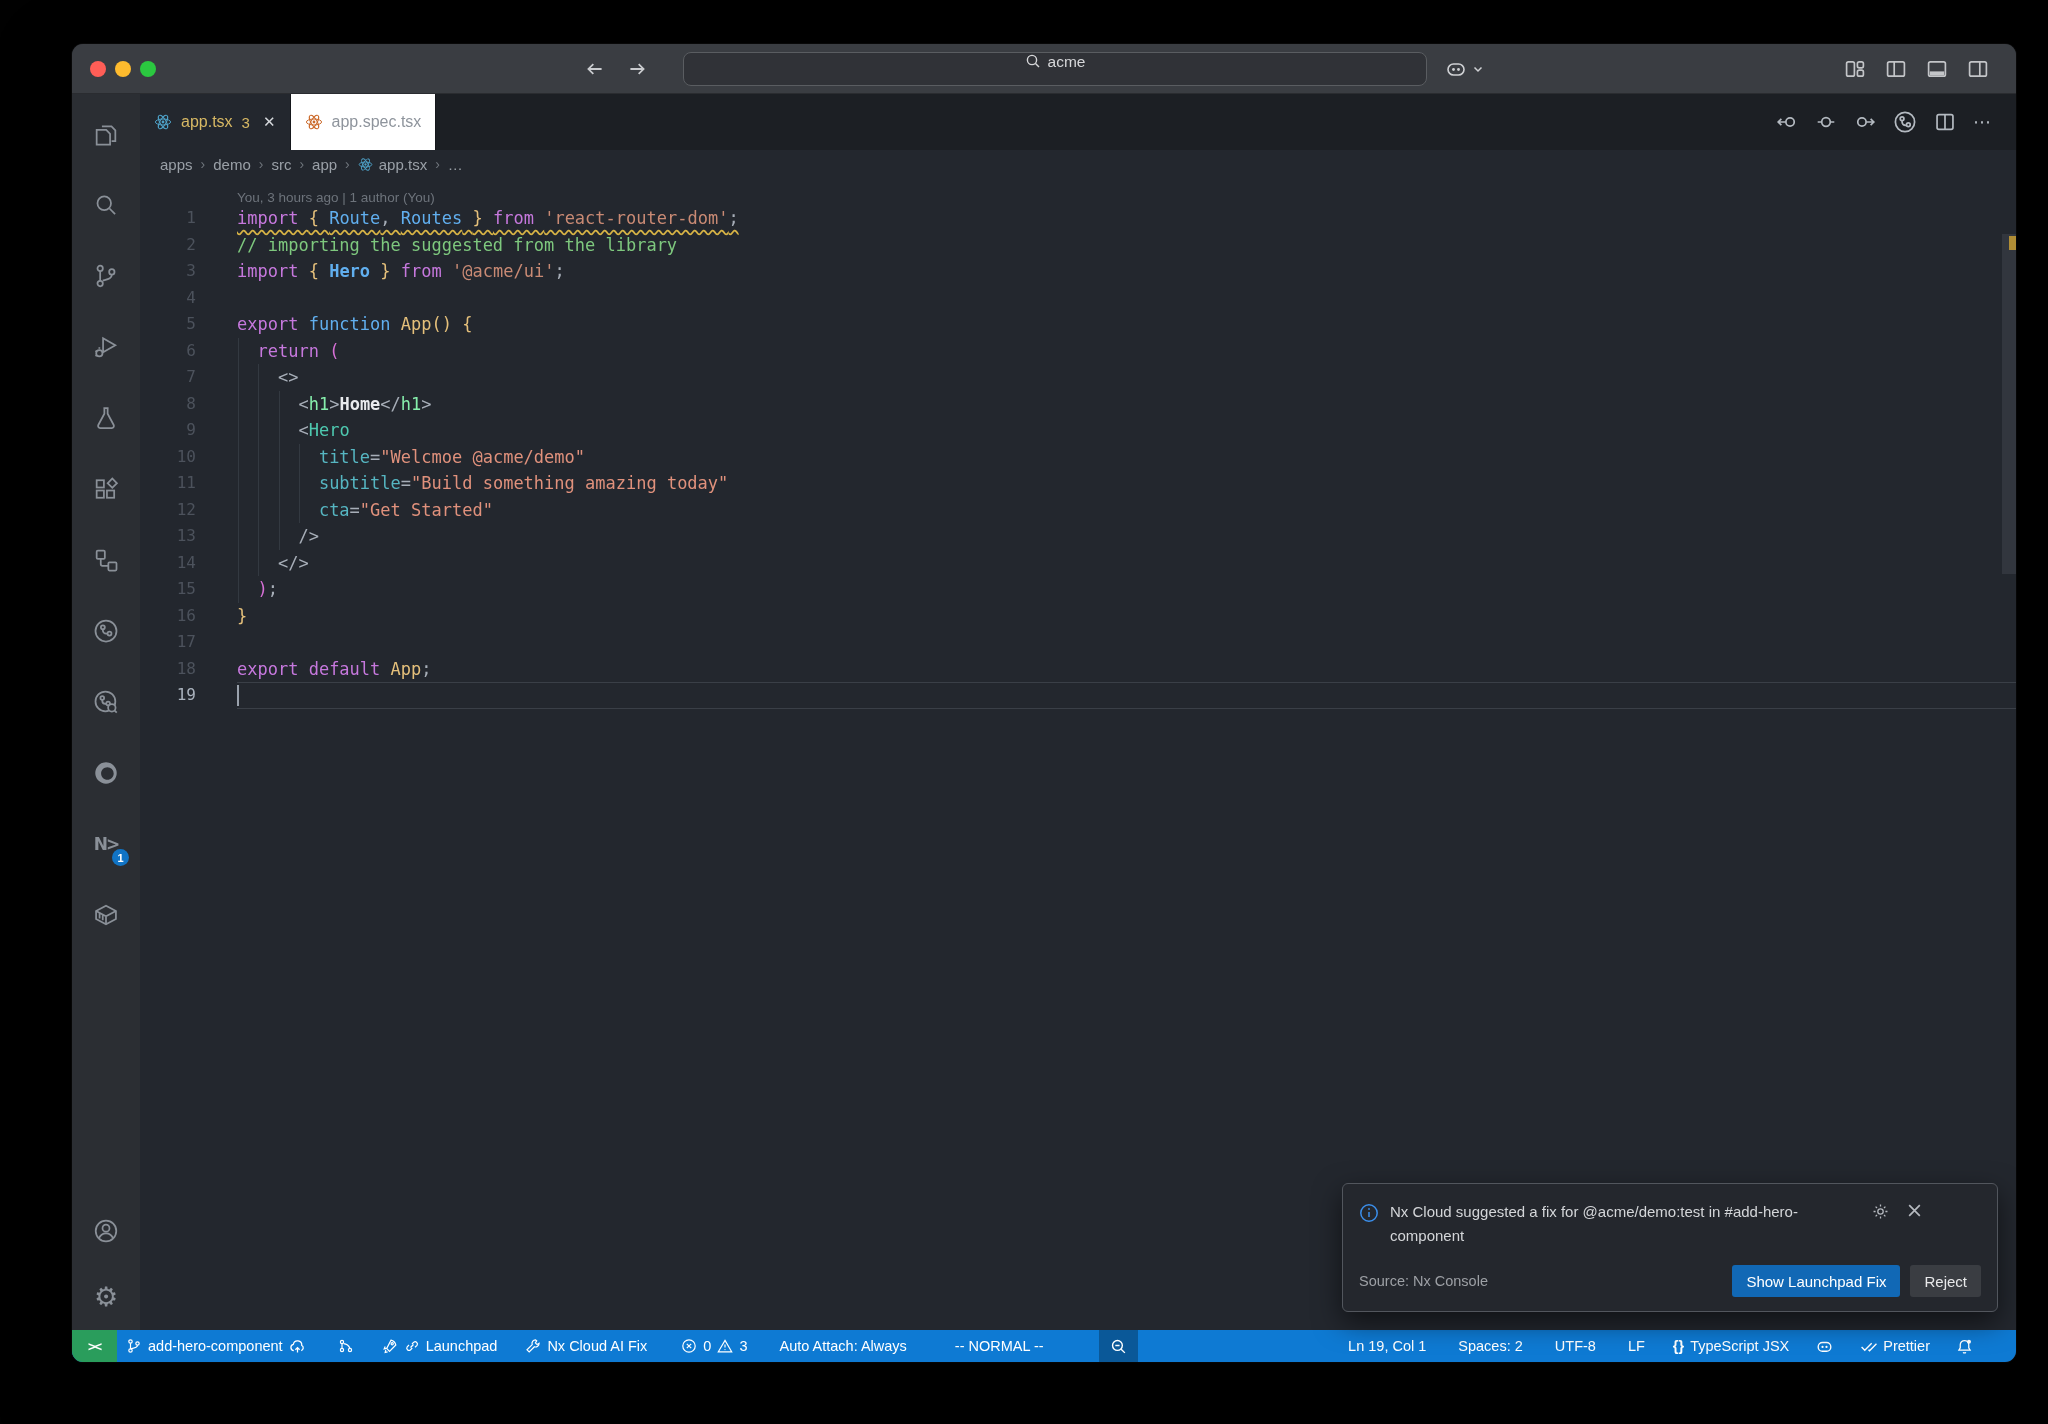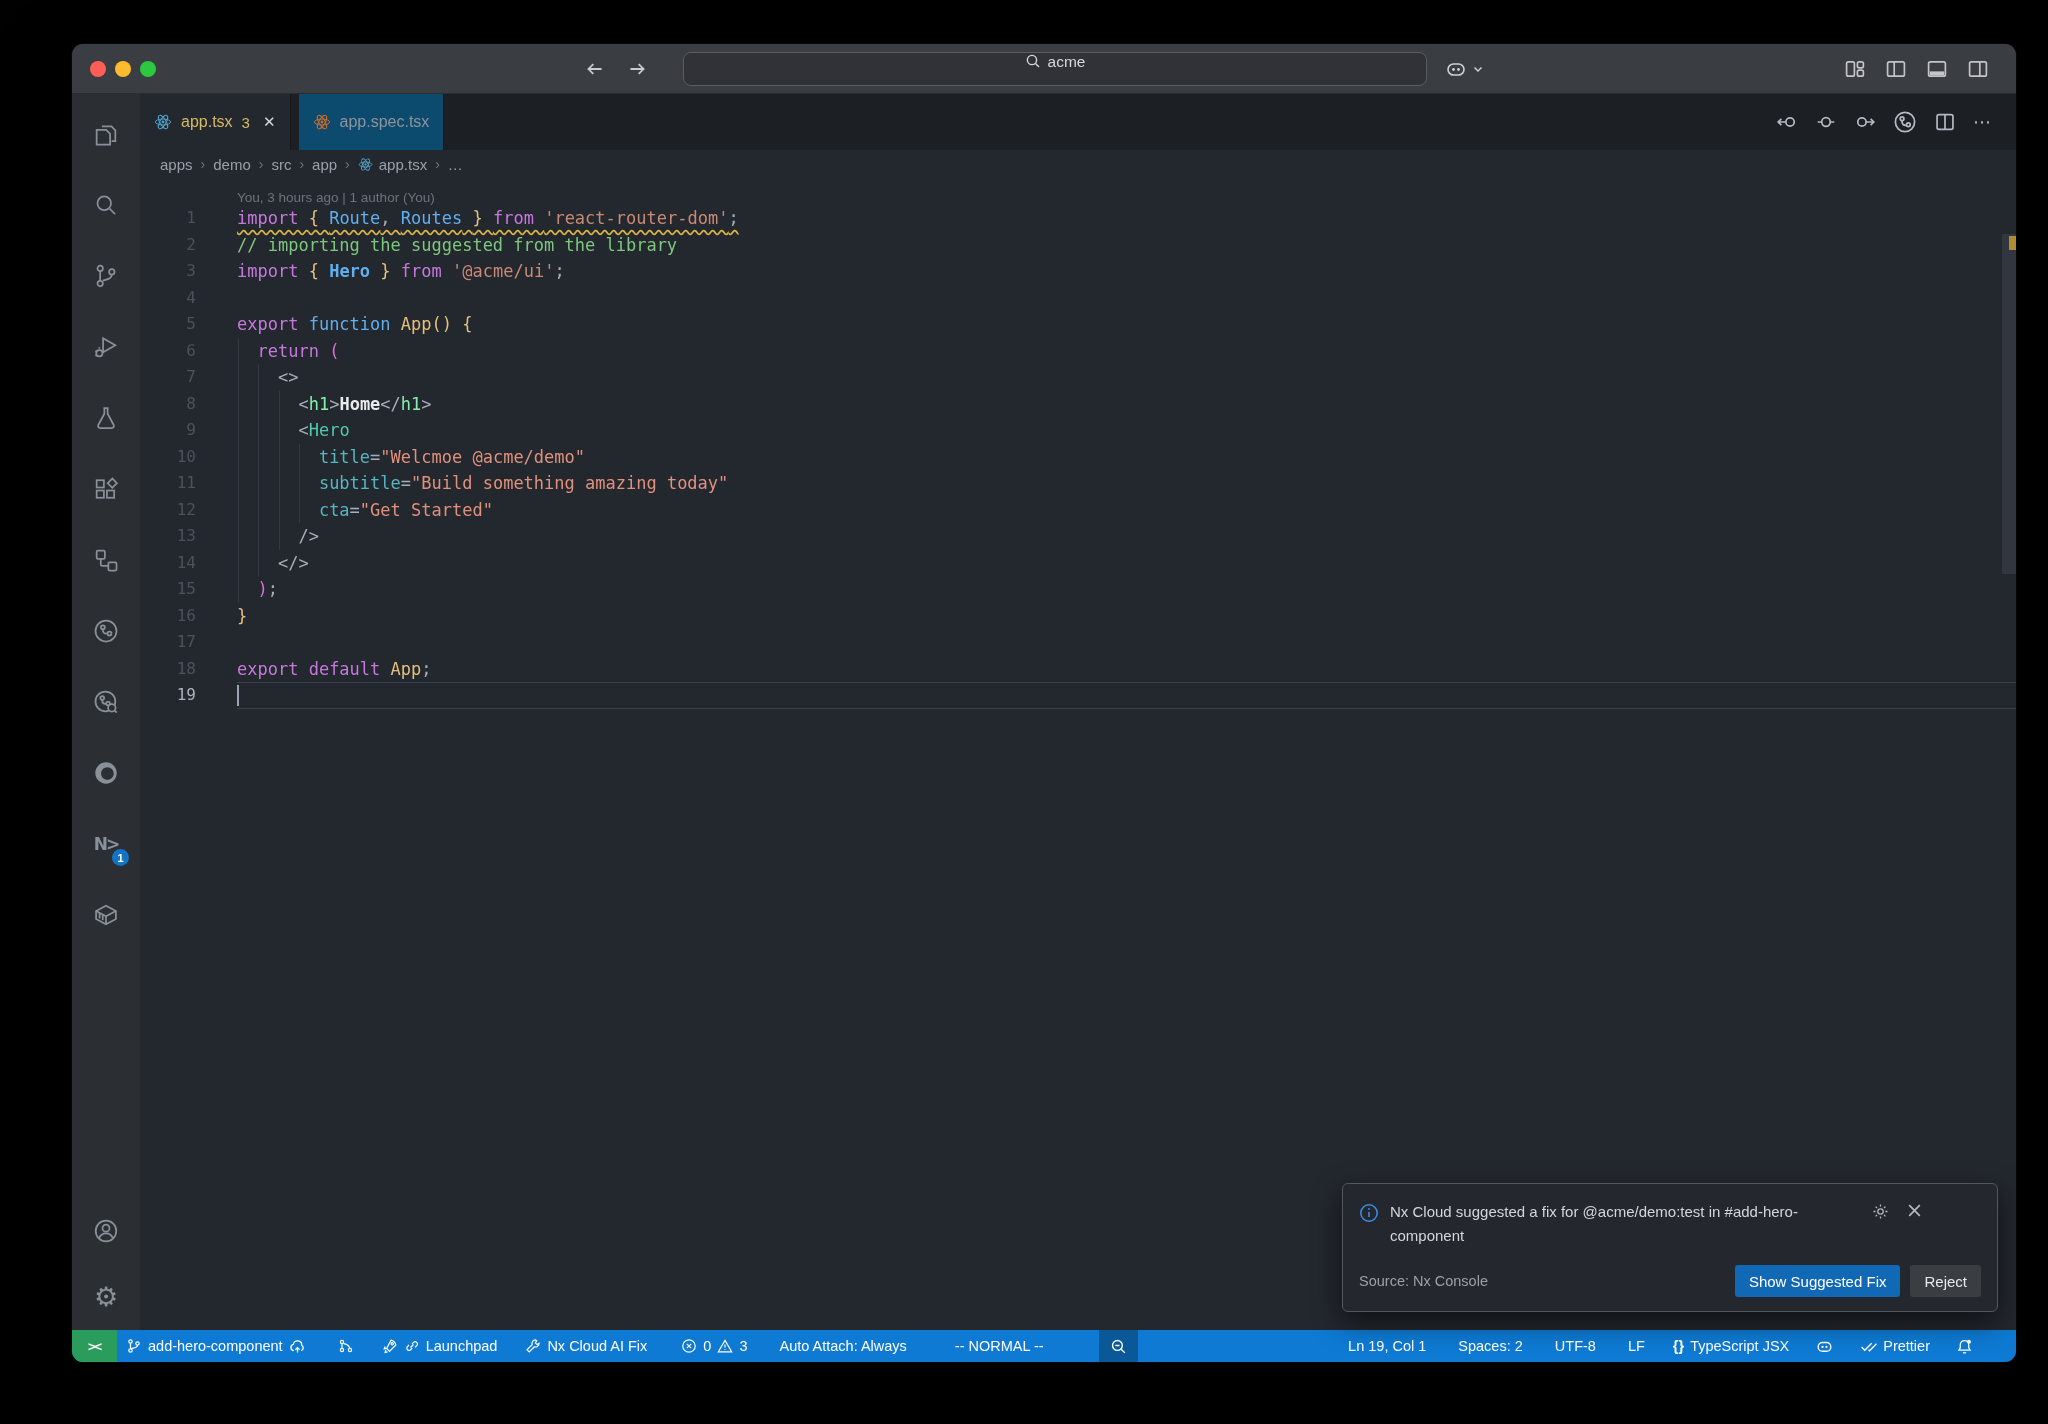--- a/index.html
+++ b/index.html
@@ -31,21 +31,21 @@
   .nx-badge { position:absolute; right:11px; bottom:13px; min-width:17px; height:17px; background:#1174c5; border-radius:9px;
     color:#fff; font-size:11px; font-weight:bold; display:flex; align-items:center; justify-content:center; padding:0 4px; }
   .nx-logo { font-family:"DejaVu Sans", sans-serif; font-weight:bold; font-size:17px; letter-spacing:-2px; color:#8a9098; }
 
   .editorcol { flex:1; display:flex; flex-direction:column; min-width:0; background:#23272e; }
 
   
   .tabbar { height:56px; background:#1c1f24; display:flex; align-items:stretch; flex:none; position:relative; }
   .tab { display:flex; align-items:center; gap:9px; padding:0 14px; font-size:16px; border-right:1px solid #15171b; }
   .tab.active { background:#23272e; color:#d8b964; }
-  .tab.inactive { background:#0c4a6e; color:#8e949c;margin-left:8px; }
+  .tab.inactive { background:#ffffff; color:#8e949c; }
   .tab .badge { font-size:15px; }
   .tab .close { color:#d5d8dc; font-size:15px; margin-left:4px; }
   .editor-actions { position:absolute; right:0; top:0; height:56px; display:flex; align-items:center; gap:17px; padding-right:24px; color:#b4bac1; }
 
   
   .breadcrumbs { height:28px; display:flex; align-items:center; padding-left:20px; gap:8px; font-size:15px; color:#9aa0a7; flex:none; }
   .breadcrumbs .sep { color:#6f757c; font-size:14px; }
   .crumb-file { display:flex; align-items:center; gap:6px; }
 
   
@@ -482,21 +482,21 @@
           </span>
         <span>
             <svg width="17" height="17" viewBox="0 0 16 16" fill="none" stroke="currentColor" stroke-width="1.6">
               <path d="M3 3l10 10M13 3L3 13"></path>
             </svg>
           </span>
       </div>
     </div>
     <div class="toast-bottom">
       <span class="toast-source">Source: Nx Console</span>
-      <button class="btn primary">Show Suggested Fix</button>
+      <button class="btn primary">Show Launchpad Fix</button>
       <button class="btn secondary">Reject</button>
     </div>
   </div>
 
   <div class="statusbar">
     <div class="sb-remote">&gt;&lt;</div>
     <div class="sb-item">
       <span>
           <svg width="16" height="16" viewBox="0 0 16 16" fill="none" stroke="currentColor" stroke-width="1.2">
             <circle cx="4.5" cy="3.5" r="1.7"></circle>

